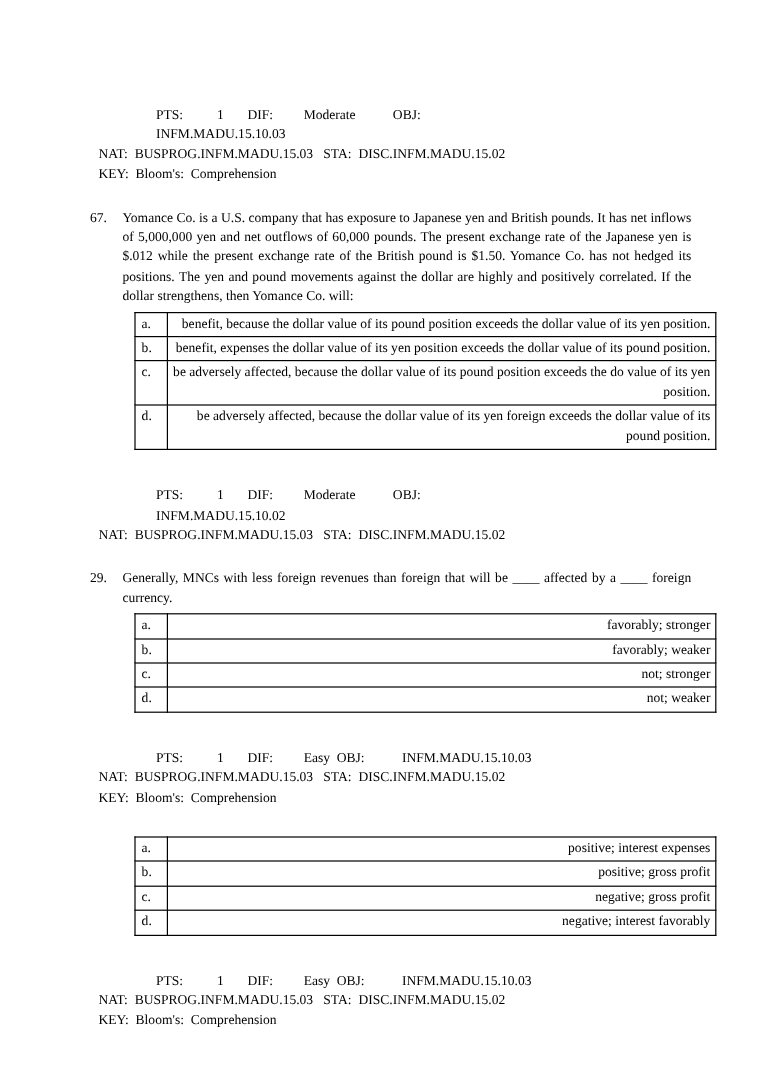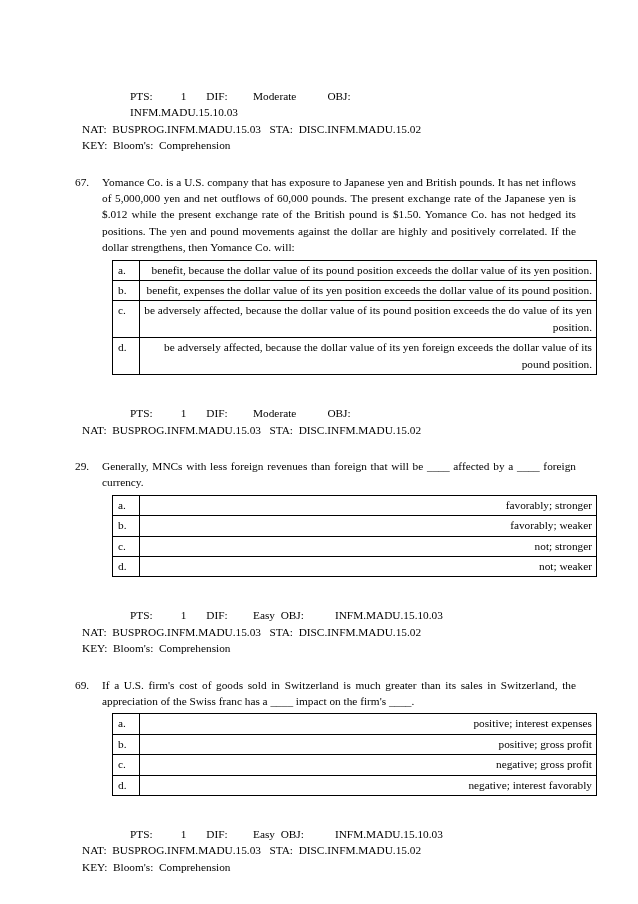--- a/index.html
+++ b/index.html
@@ -118,20 +118,21 @@
       <td class="letter">d.</td>
       <td class="body">be adversely affected, because the dollar value of its yen foreign exceeds the dollar value of its pound position.</td>
     </tr>
   </tbody>
     </table>
 
   <div class="gap-xl"></div>
 
   <div class="meta-block">
     <div class="meta-line meta-indent">PTS:&nbsp;&nbsp;&nbsp;&nbsp;&nbsp;&nbsp;&nbsp;&nbsp;&nbsp;&nbsp;1&nbsp;&nbsp;&nbsp;&nbsp;&nbsp;&nbsp;&nbsp;DIF:&nbsp;&nbsp;&nbsp;&nbsp;&nbsp;&nbsp;&nbsp;&nbsp;&nbsp;Moderate&nbsp;&nbsp;&nbsp;&nbsp;&nbsp;&nbsp;&nbsp;&nbsp;&nbsp;&nbsp;&nbsp;OBJ:</div>
+    <div class="meta-line meta-indent">INFM.MADU.15.10.02</div>
     <div class="meta-line">NAT:  BUSPROG.INFM.MADU.15.03   STA:  DISC.INFM.MADU.15.02</div>
   </div>
 
   <div class="gap-md"></div>
 
   <div class="question">
     <div class="q-num">29.</div>
     <div class="q-text">Generally, MNCs with less foreign revenues than foreign that will be ____ affected by a ____ foreign currency.</div>
   </div>
   <table class="options">
@@ -158,24 +159,20 @@
   <div class="gap-xl"></div>
 
   <div class="meta-block">
     <div class="meta-line meta-indent">PTS:&nbsp;&nbsp;&nbsp;&nbsp;&nbsp;&nbsp;&nbsp;&nbsp;&nbsp;&nbsp;1&nbsp;&nbsp;&nbsp;&nbsp;&nbsp;&nbsp;&nbsp;DIF:&nbsp;&nbsp;&nbsp;&nbsp;&nbsp;&nbsp;&nbsp;&nbsp;&nbsp;Easy&nbsp;&nbsp;OBJ:&nbsp;&nbsp;&nbsp;&nbsp;&nbsp;&nbsp;&nbsp;&nbsp;&nbsp;&nbsp;&nbsp;INFM.MADU.15.10.03</div>
     <div class="meta-line">NAT:  BUSPROG.INFM.MADU.15.03   STA:  DISC.INFM.MADU.15.02</div>
     <div class="meta-line">KEY:  Bloom's:  Comprehension</div>
   </div>
 
   <div class="gap-md"></div>
 
-  <div class="question">
-    <div class="q-num">69.</div>
-    <div class="q-text">If a U.S. firm's cost of goods sold in Switzerland is much greater than its sales in Switzerland, the appreciation of the Swiss franc has a ____ impact on the firm's ____.</div>
-  </div>
   <table class="options">
     <tbody>
         <tr>
       <td class="letter">a.</td>
       <td class="body">positive; interest expenses</td>
     </tr>
     <tr>
       <td class="letter">b.</td>
       <td class="body">positive; gross profit</td>
     </tr>

